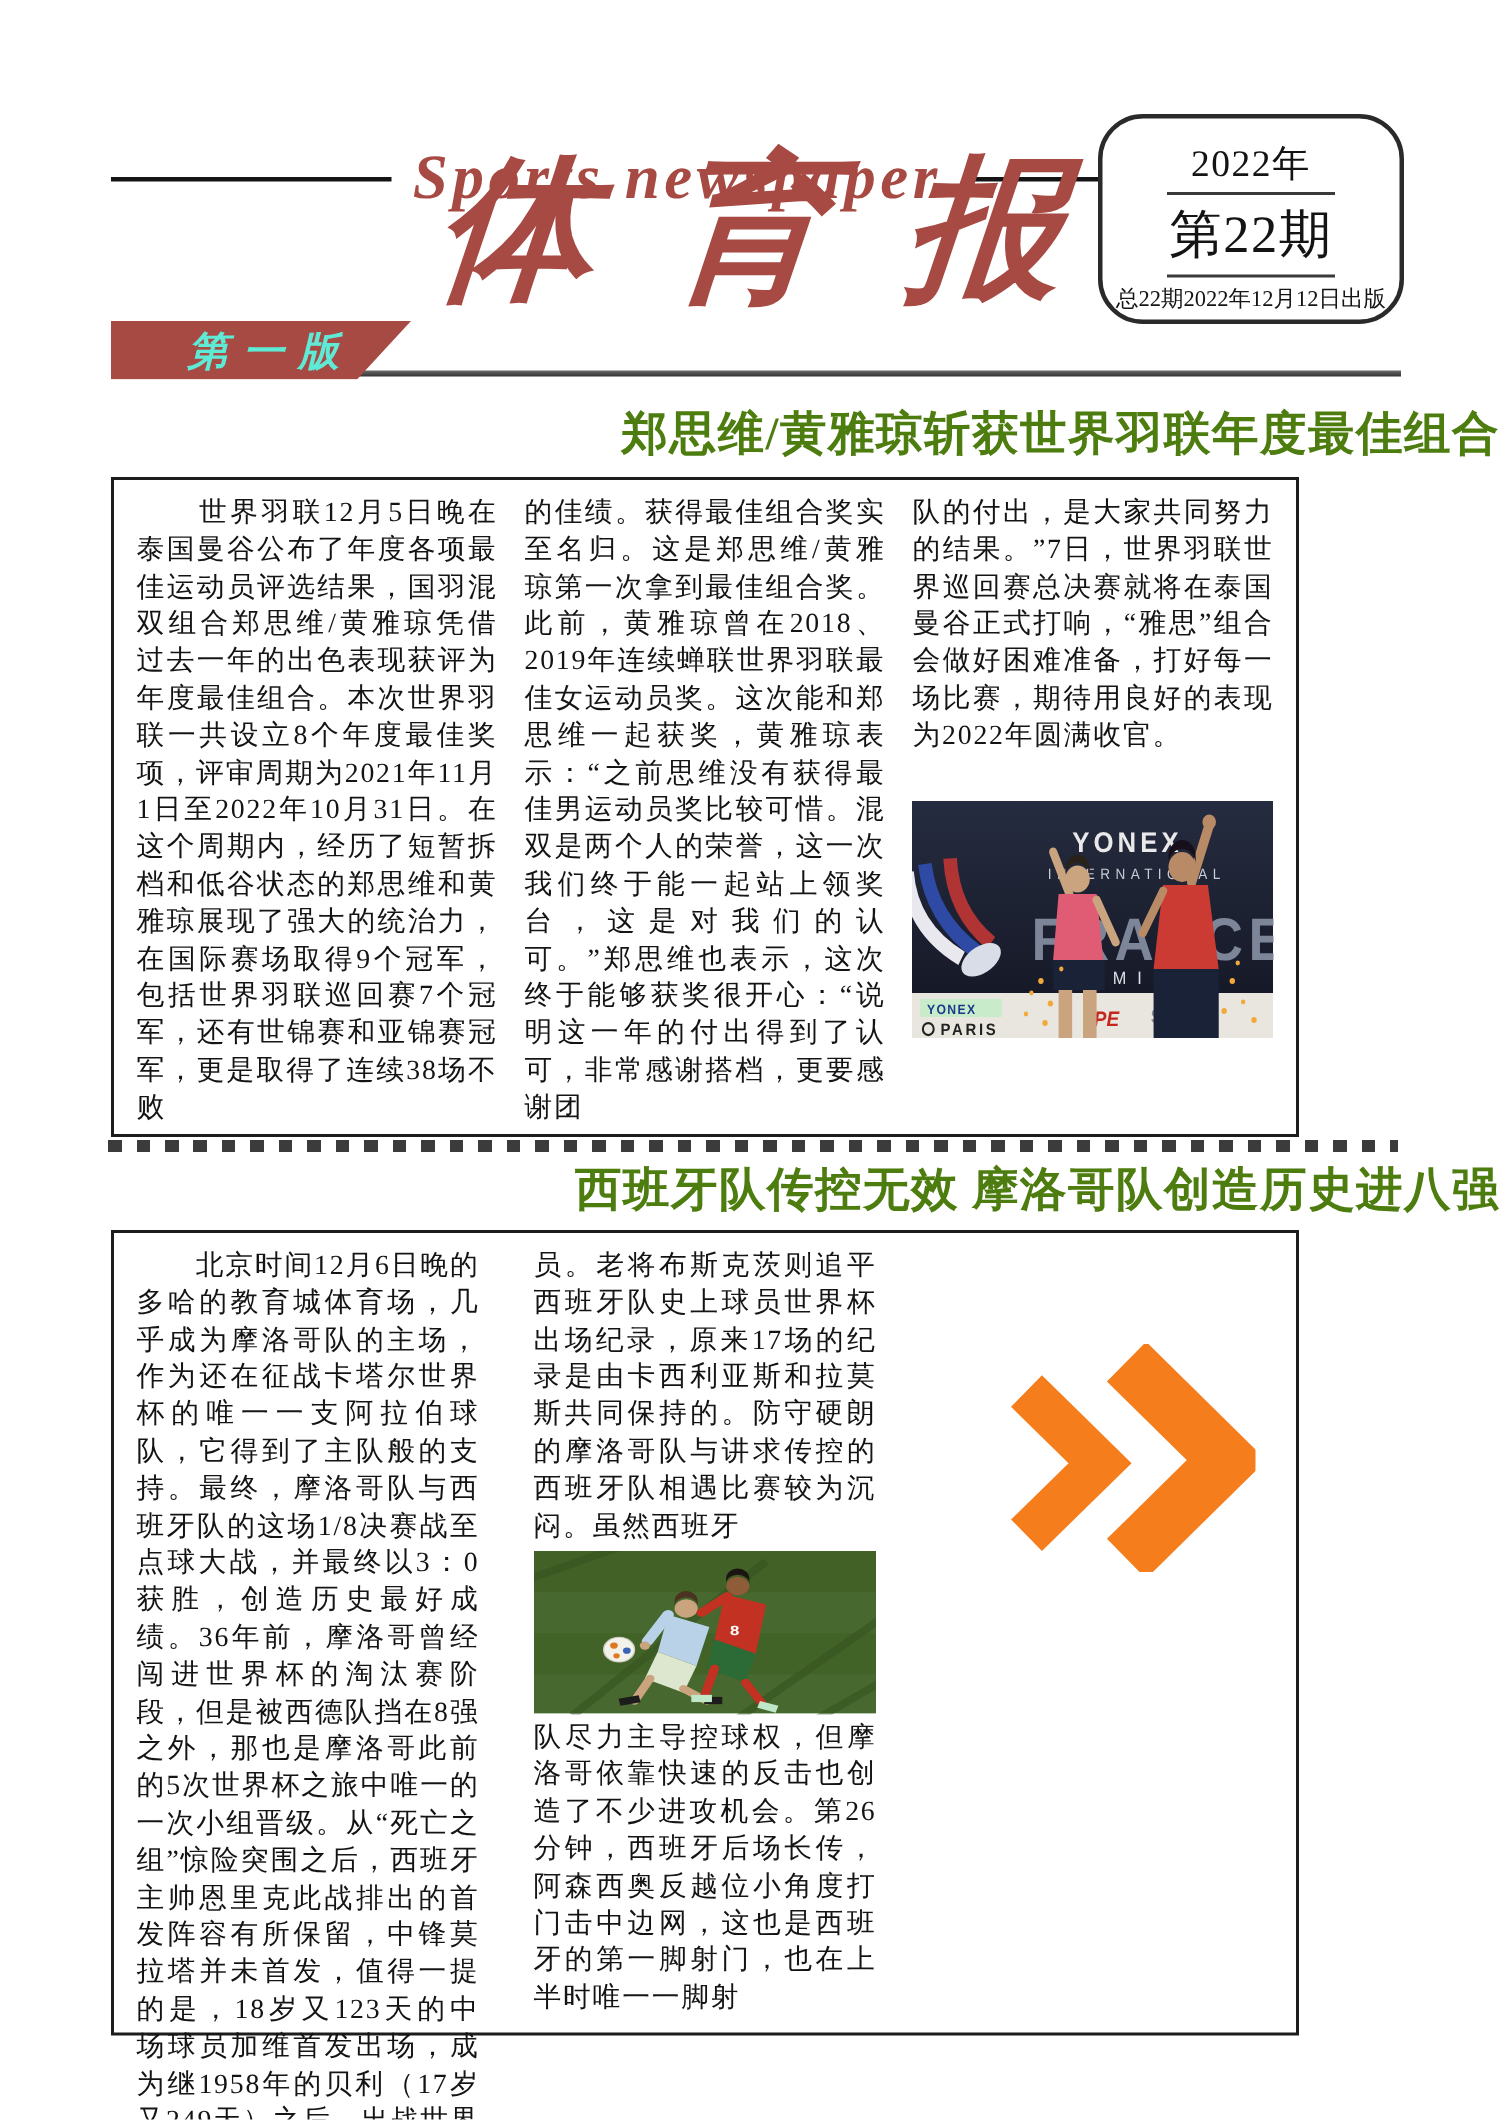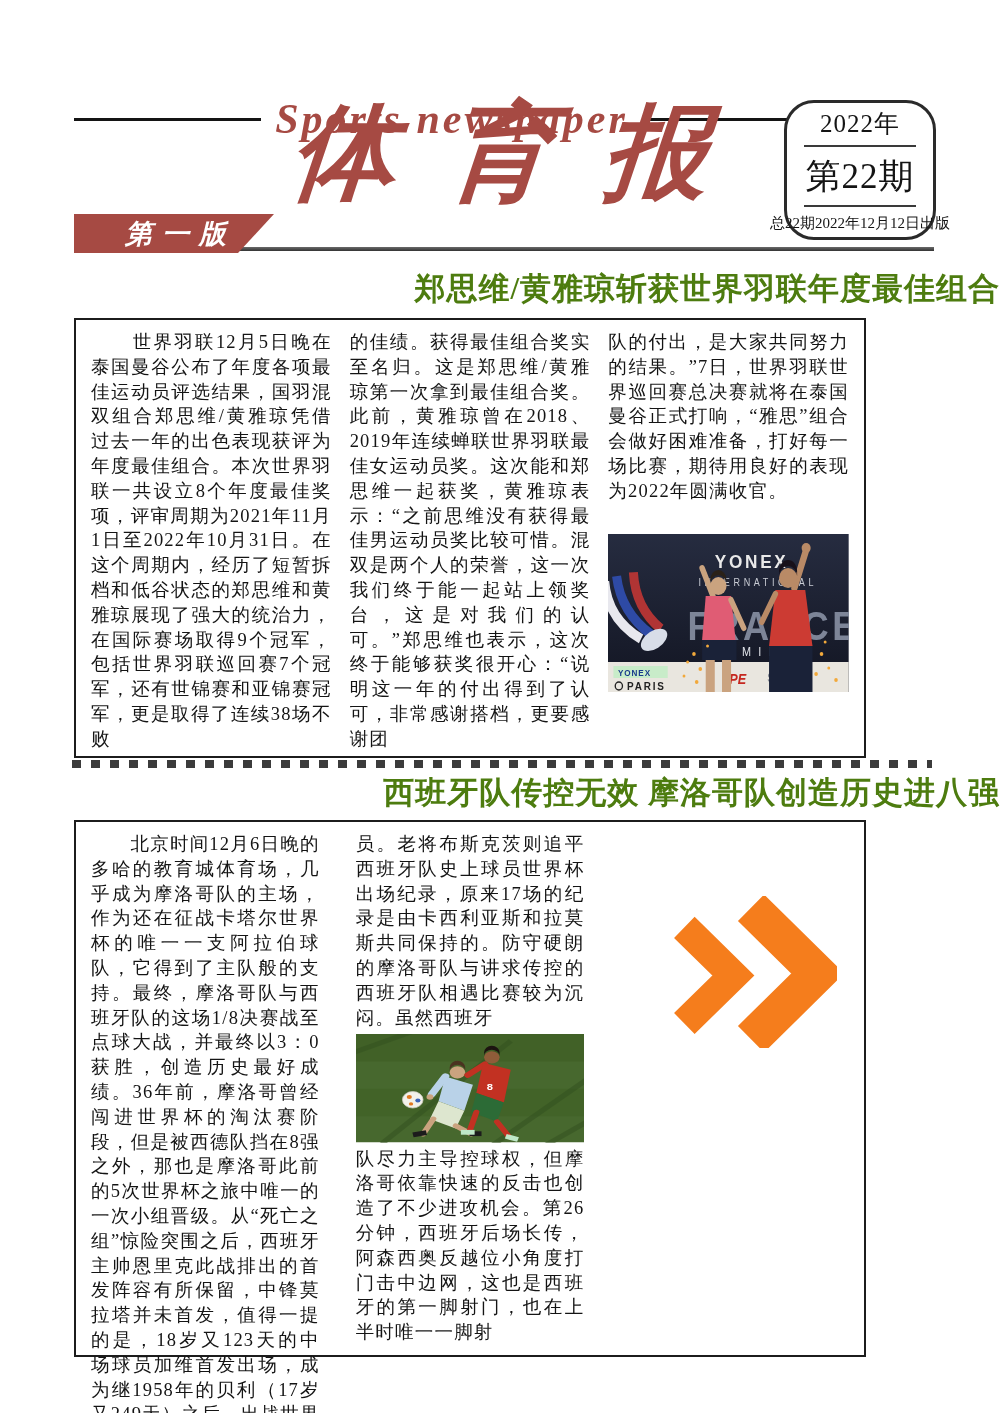--- a/index.html
+++ b/index.html
@@ -19,36 +19,36 @@
   .tagline {
     padding:0 14px; font-size:42px; font-style:italic; font-weight:bold;
     color:var(--red); letter-spacing:3px; white-space:nowrap;
   }
   .paper-title {
     position:absolute; top:84px; left:0; width:1000px; text-align:center;
     font-size:104px; font-weight:bold; font-style:italic; color:var(--red);
     letter-spacing:52px; padding-left:52px; transform:skewX(-5deg);
   }
   .issue-box {
-    position:absolute; top:100px; right:64px; width:152px; height:140px;
+    position:absolute; top:76px; right:64px; width:204px; height:140px;
     border:3px solid #2a2a2a; border-radius:30px; background:#fff;
-    display:flex; flex-direction:column; align-items:center; justify-content:space-between;
+    display:flex; flex-direction:column; align-items:center; justify-content:flex-end;
     gap:3px; text-align:center; padding:4px 8px;
   }
   .issue-year { font-size:25px; letter-spacing:1px; }
   .issue-sep { width:112px; height:2px; background:#3a3a3a; }
   .issue-no { font-size:35px; font-weight:normal; letter-spacing:1px; }
   .issue-pub { font-size:15px; font-weight:normal; margin-top:2px; white-space:nowrap; }
 
   .gray-rule { position:absolute; top:247px; left:74px; right:66px; height:4px;
     background:linear-gradient(#6a6a6a,#333); }
   .edition-banner {
     position:absolute; top:214px; left:74px; width:200px; height:39px;
     background:var(--red); clip-path:polygon(0 0,100% 0,82% 100%,0 100%);
-    color:#ffffff; font-size:27px; font-weight:bold; font-style:italic;
+    color:#5eead4; font-size:27px; font-weight:bold; font-style:italic;
     display:flex; align-items:center; justify-content:center;
     padding-right:26px; letter-spacing:10px;padding-left:39px;
   }
 
   
   .headline {
     position:absolute; left:0; right:0; text-align:right;
     font-family:Liberation Serif, serif; font-weight:900;
     font-size:31px; letter-spacing:1px; color:#4d7c0f;
   }

